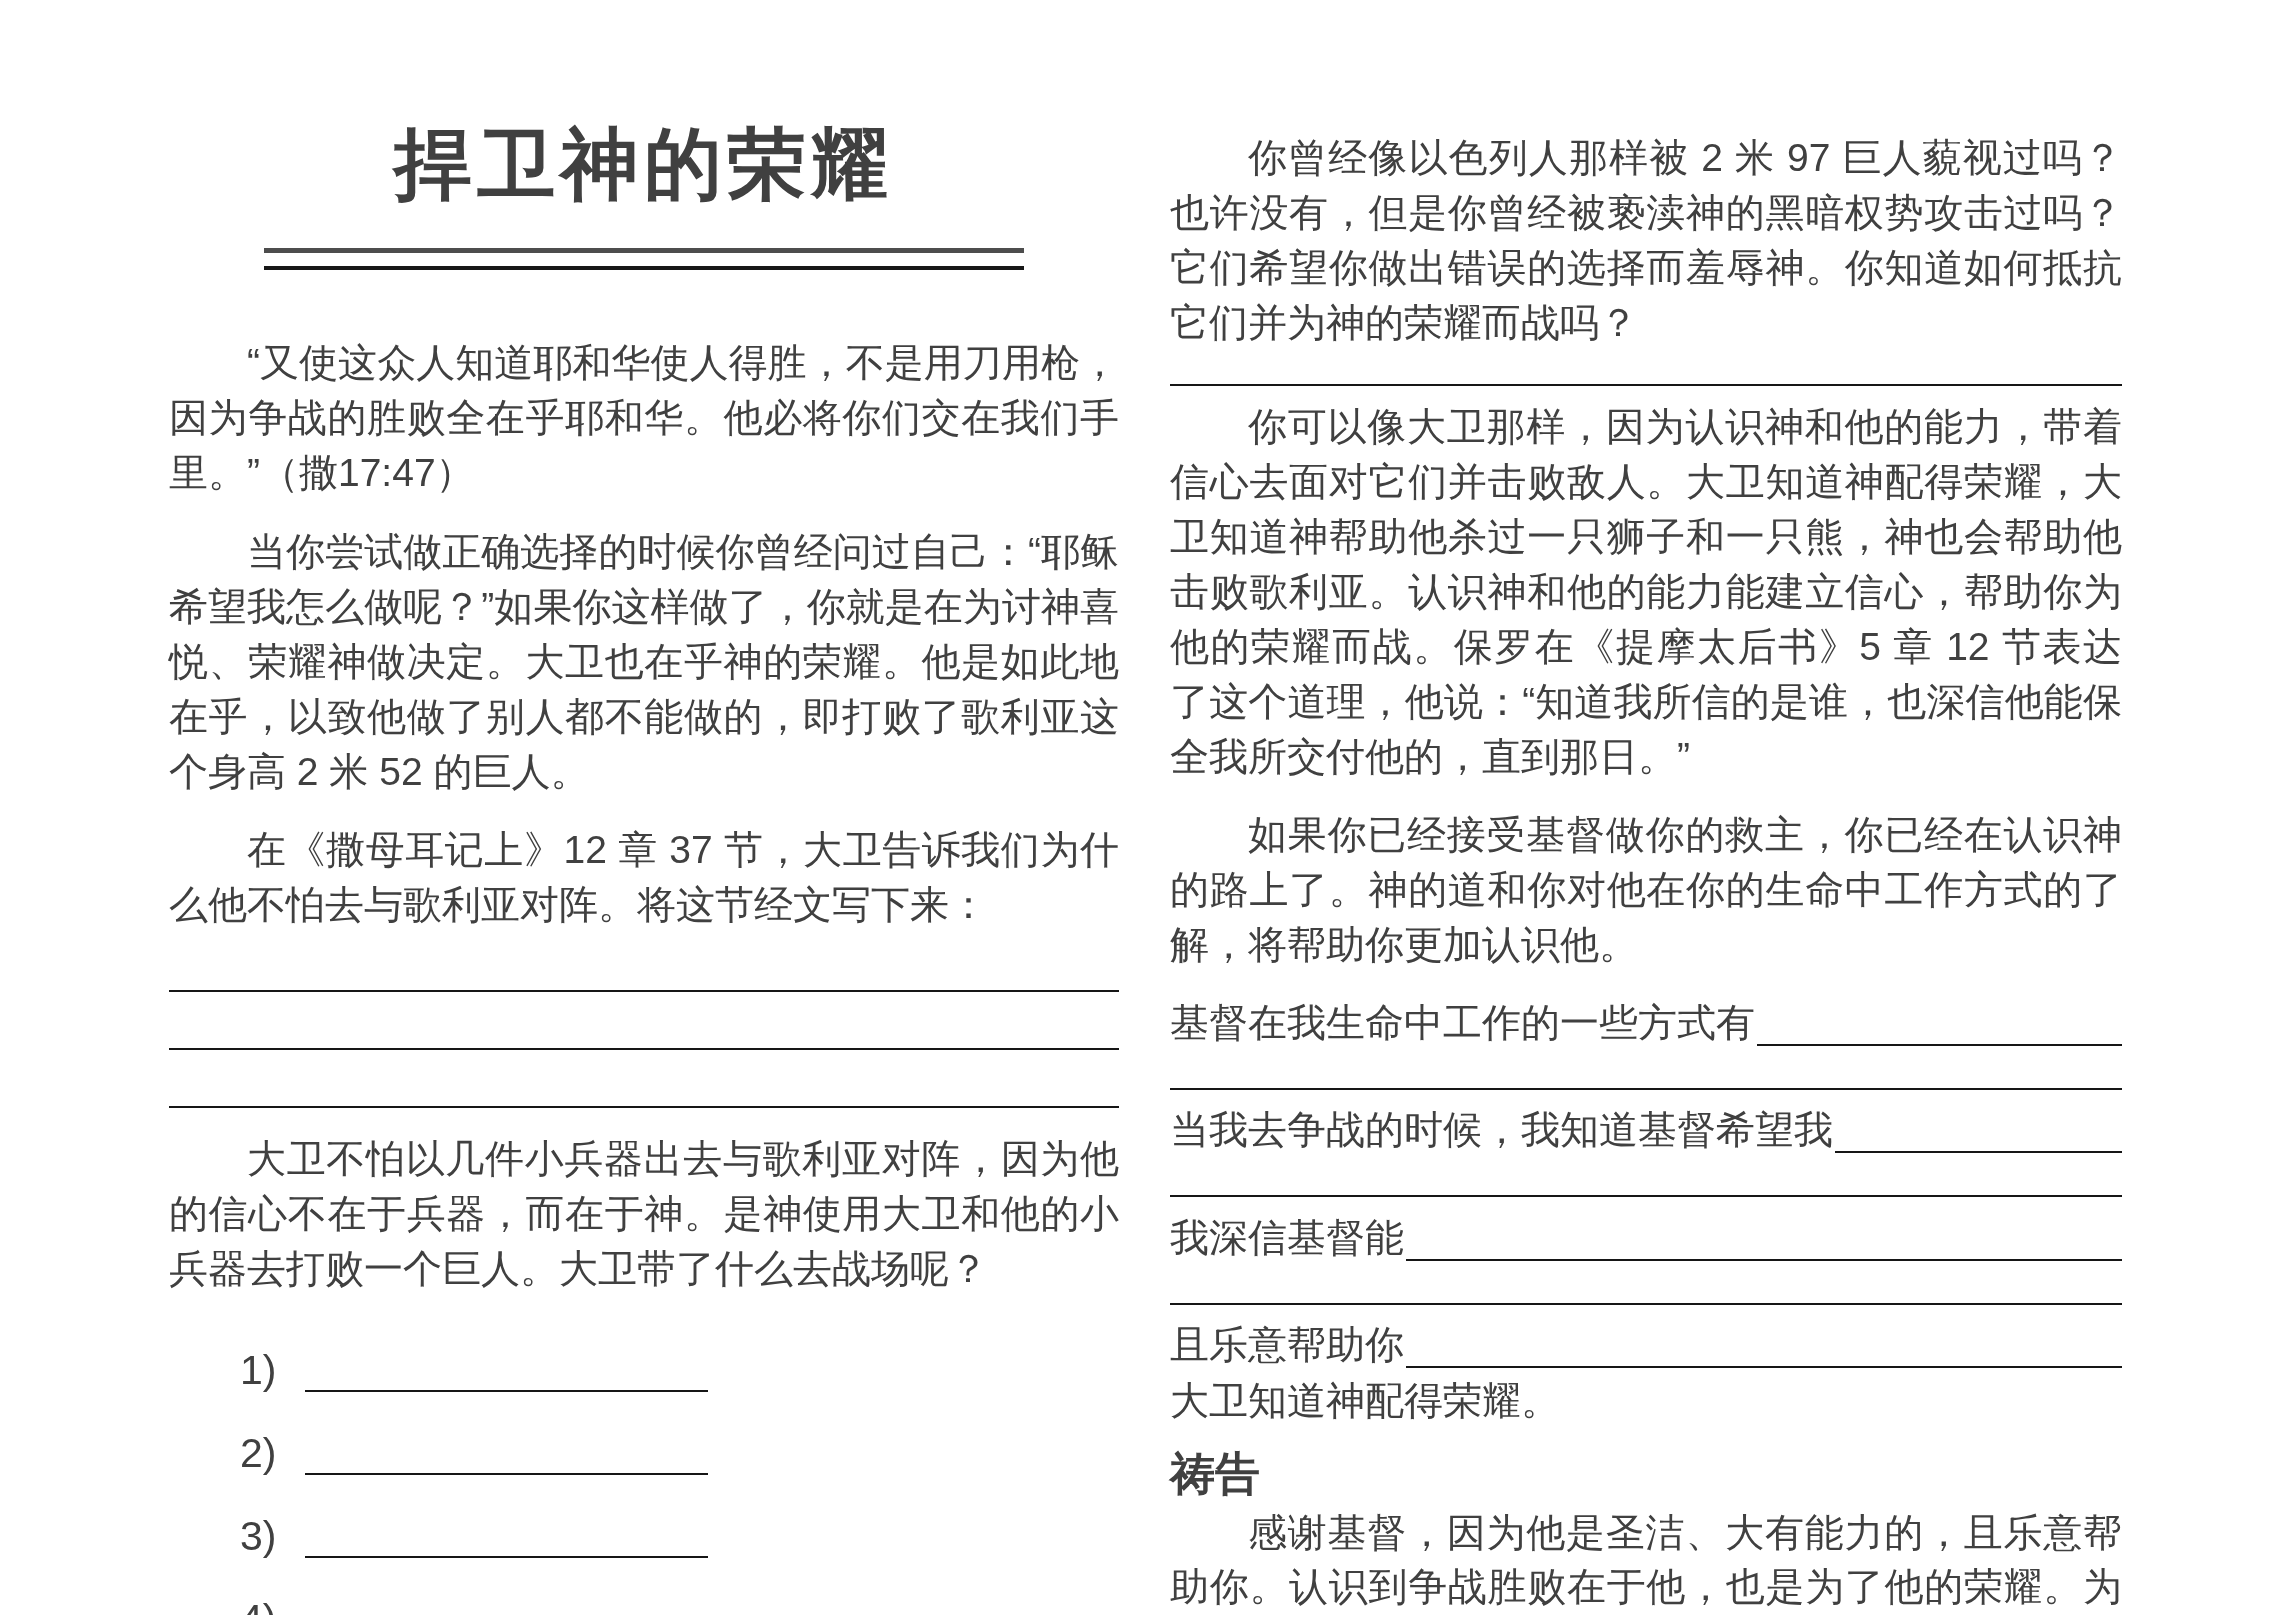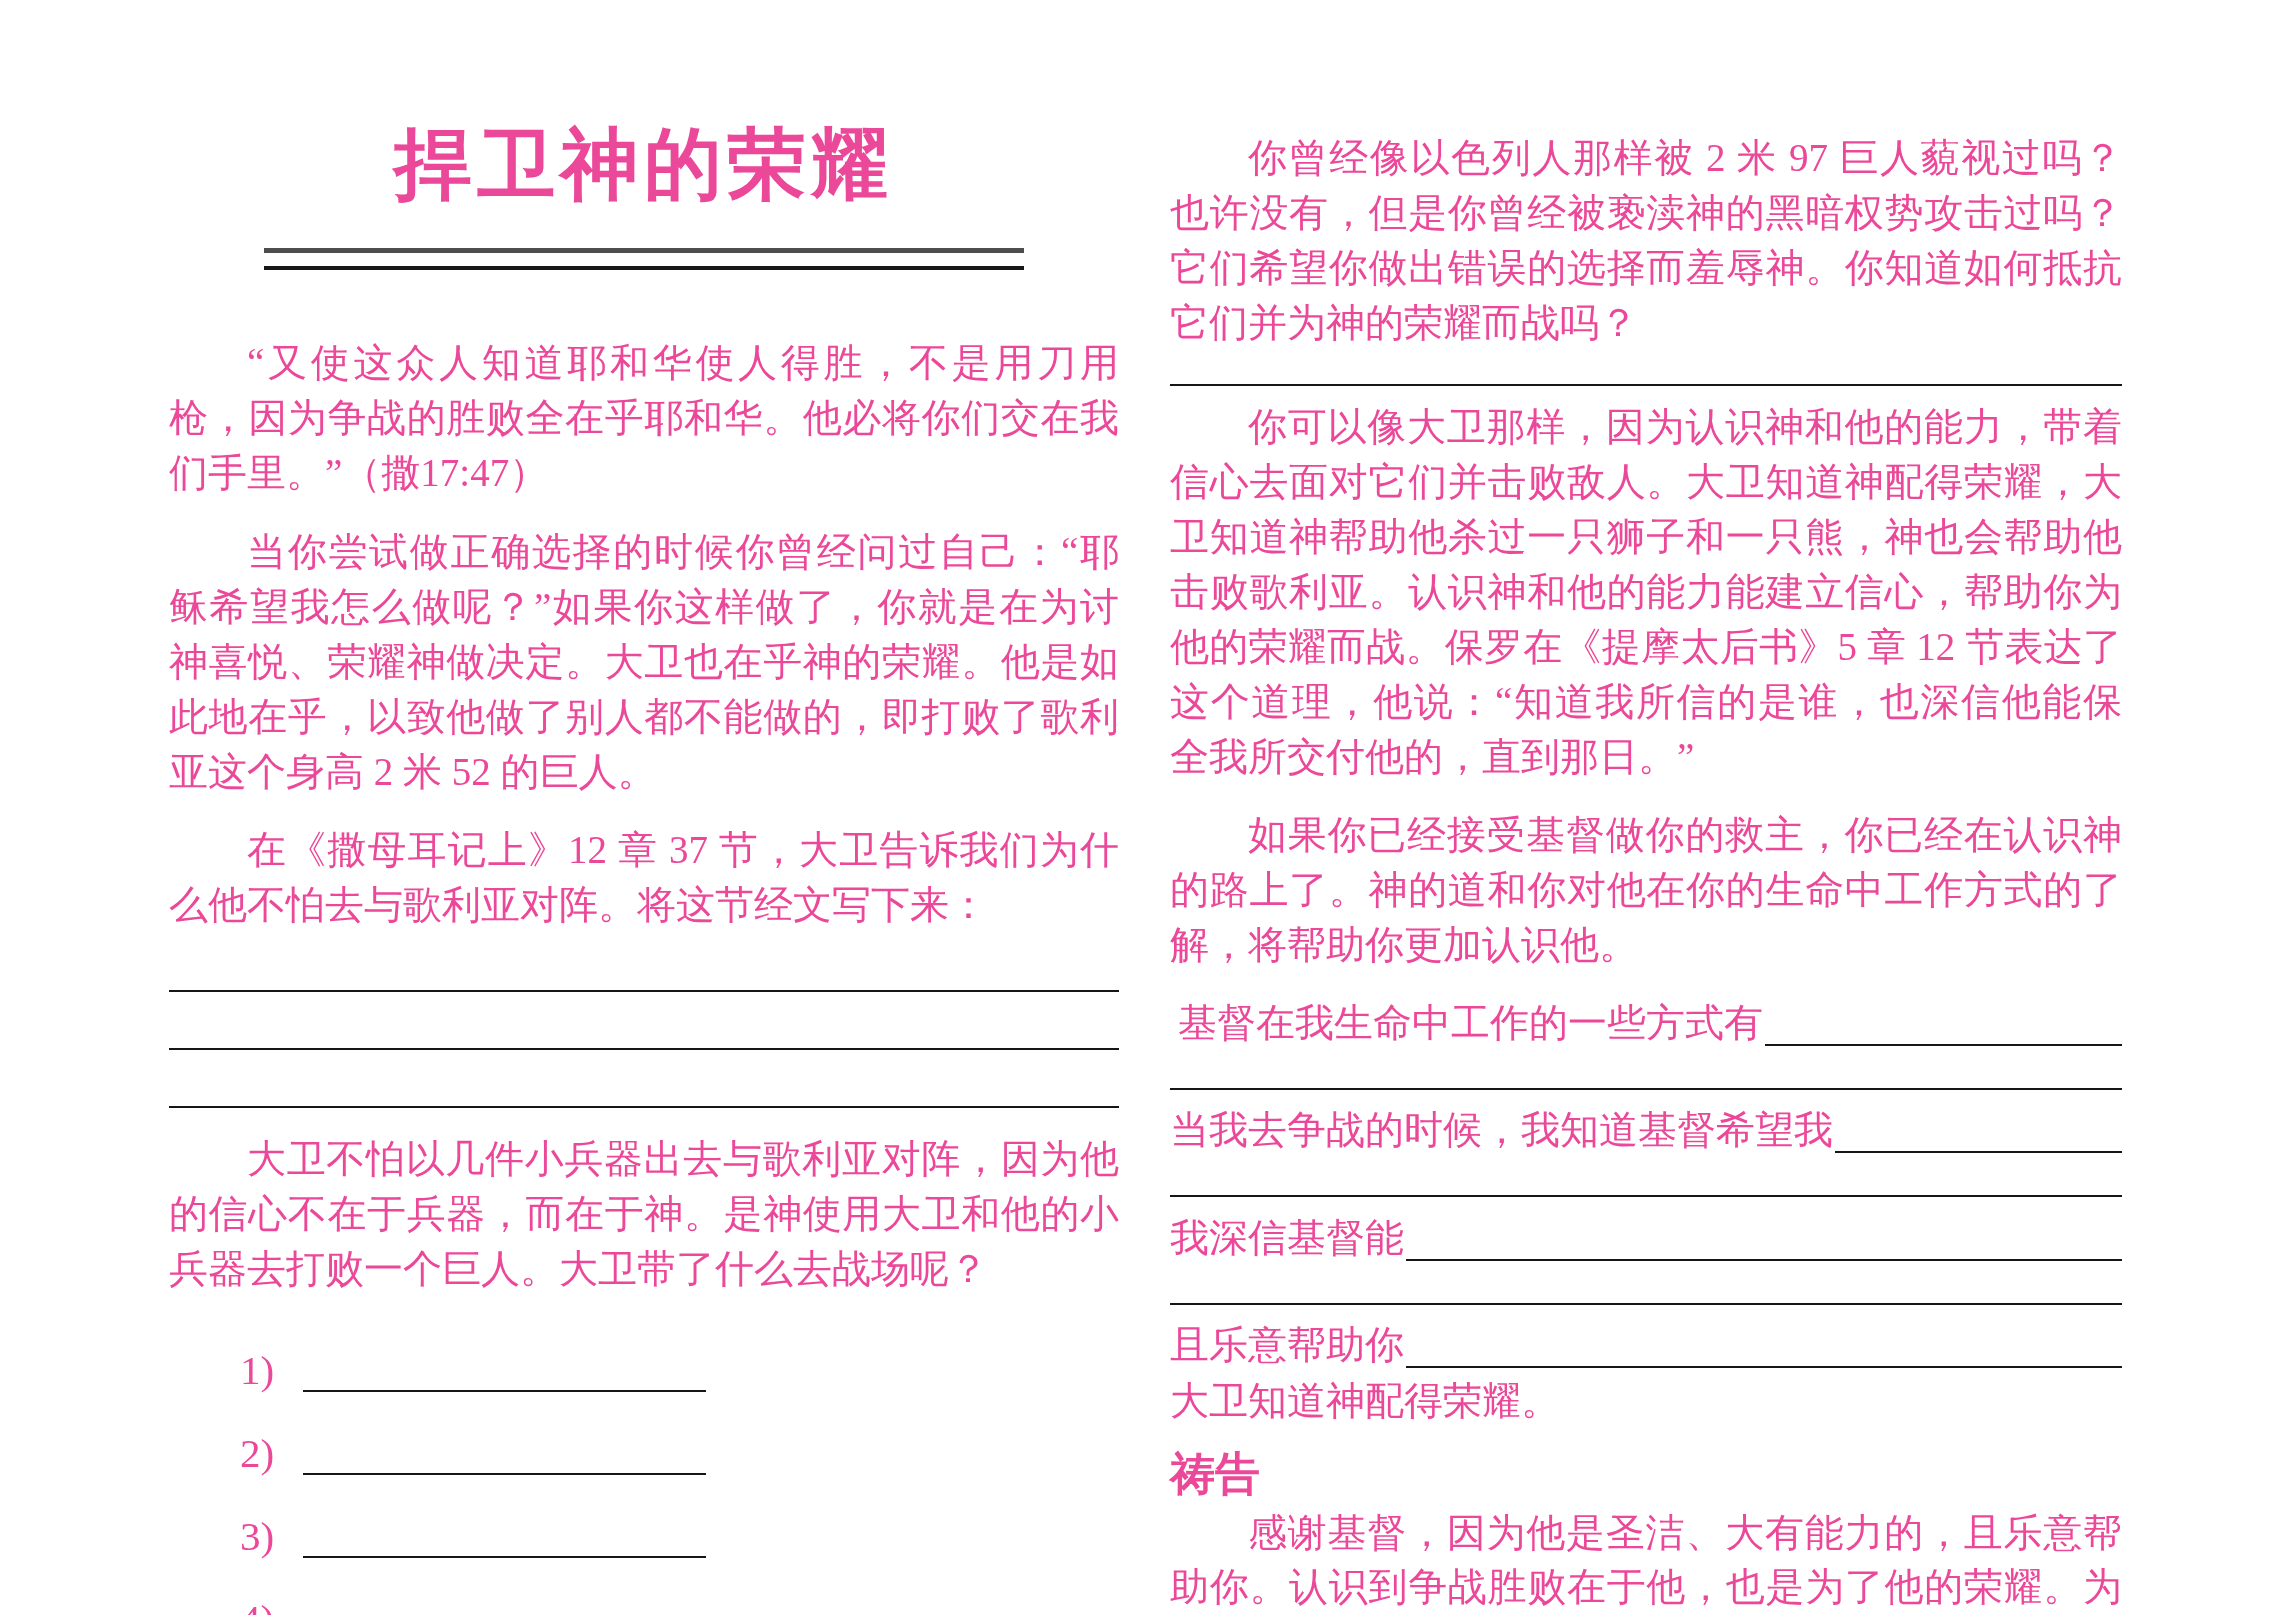--- a/index.html
+++ b/index.html
@@ -1,21 +1,21 @@
 <!DOCTYPE html>
 <html style="font-size:14.5px"><head>
 <meta charset="utf-8">
 <style>
   html,body{margin:0;padding:0;background:#e8e8e8;}
   .page{
     position:relative;
     width:2285px;height:1616px;
     background:#ffffff;
-    font-family:Liberation Serif, serif;
-    color:#ec4899;
+    font-family:Liberation Sans, sans-serif;
+    color:#404040;
     overflow:hidden;
   }
   .col{position:absolute;top:0;}
   .col-left{left:169px;width:950px;}
   .col-right{left:1170px;width:952px;}
 
   .doc-title{
     margin:116px 0 0 0;
     font-size:78px;
     font-weight:700;
@@ -43,21 +43,21 @@
   .num-label{font-size:41px;line-height:1.05;}
   .num-blank{width:403px;margin-left:29px;border-bottom:2.7px solid #161616;height:5.4px;}
 
   .rp-first{margin-top:130px;}
   .cont-line{border-bottom:2.7px solid #161616;}
   .cont-a{height:34px;}
   .cont-b{height:42px;}
   .rp-2{margin-top:12.7px;}
 
   .fill-row{display:flex;align-items:flex-end;height:56px;margin-top:7.2px;}
-  .fill-row.gap{margin-top:18px;margin-left:8px;}
+  .fill-row.gap{margin-top:18px;}
   .fill-label{font-size:39px;line-height:47px;white-space:nowrap;}
   .fill-blank{flex:1;border-bottom:2.7px solid #161616;height:5.4px;margin-left:1.8px;}
 
   .closing-line{margin:5.4px 0 0 0;font-size:39px;line-height:55px;}
 
   .prayer-heading{
     margin:20px 0 0 0;
     font-size:45px;
     font-weight:700;
     line-height:52px;

